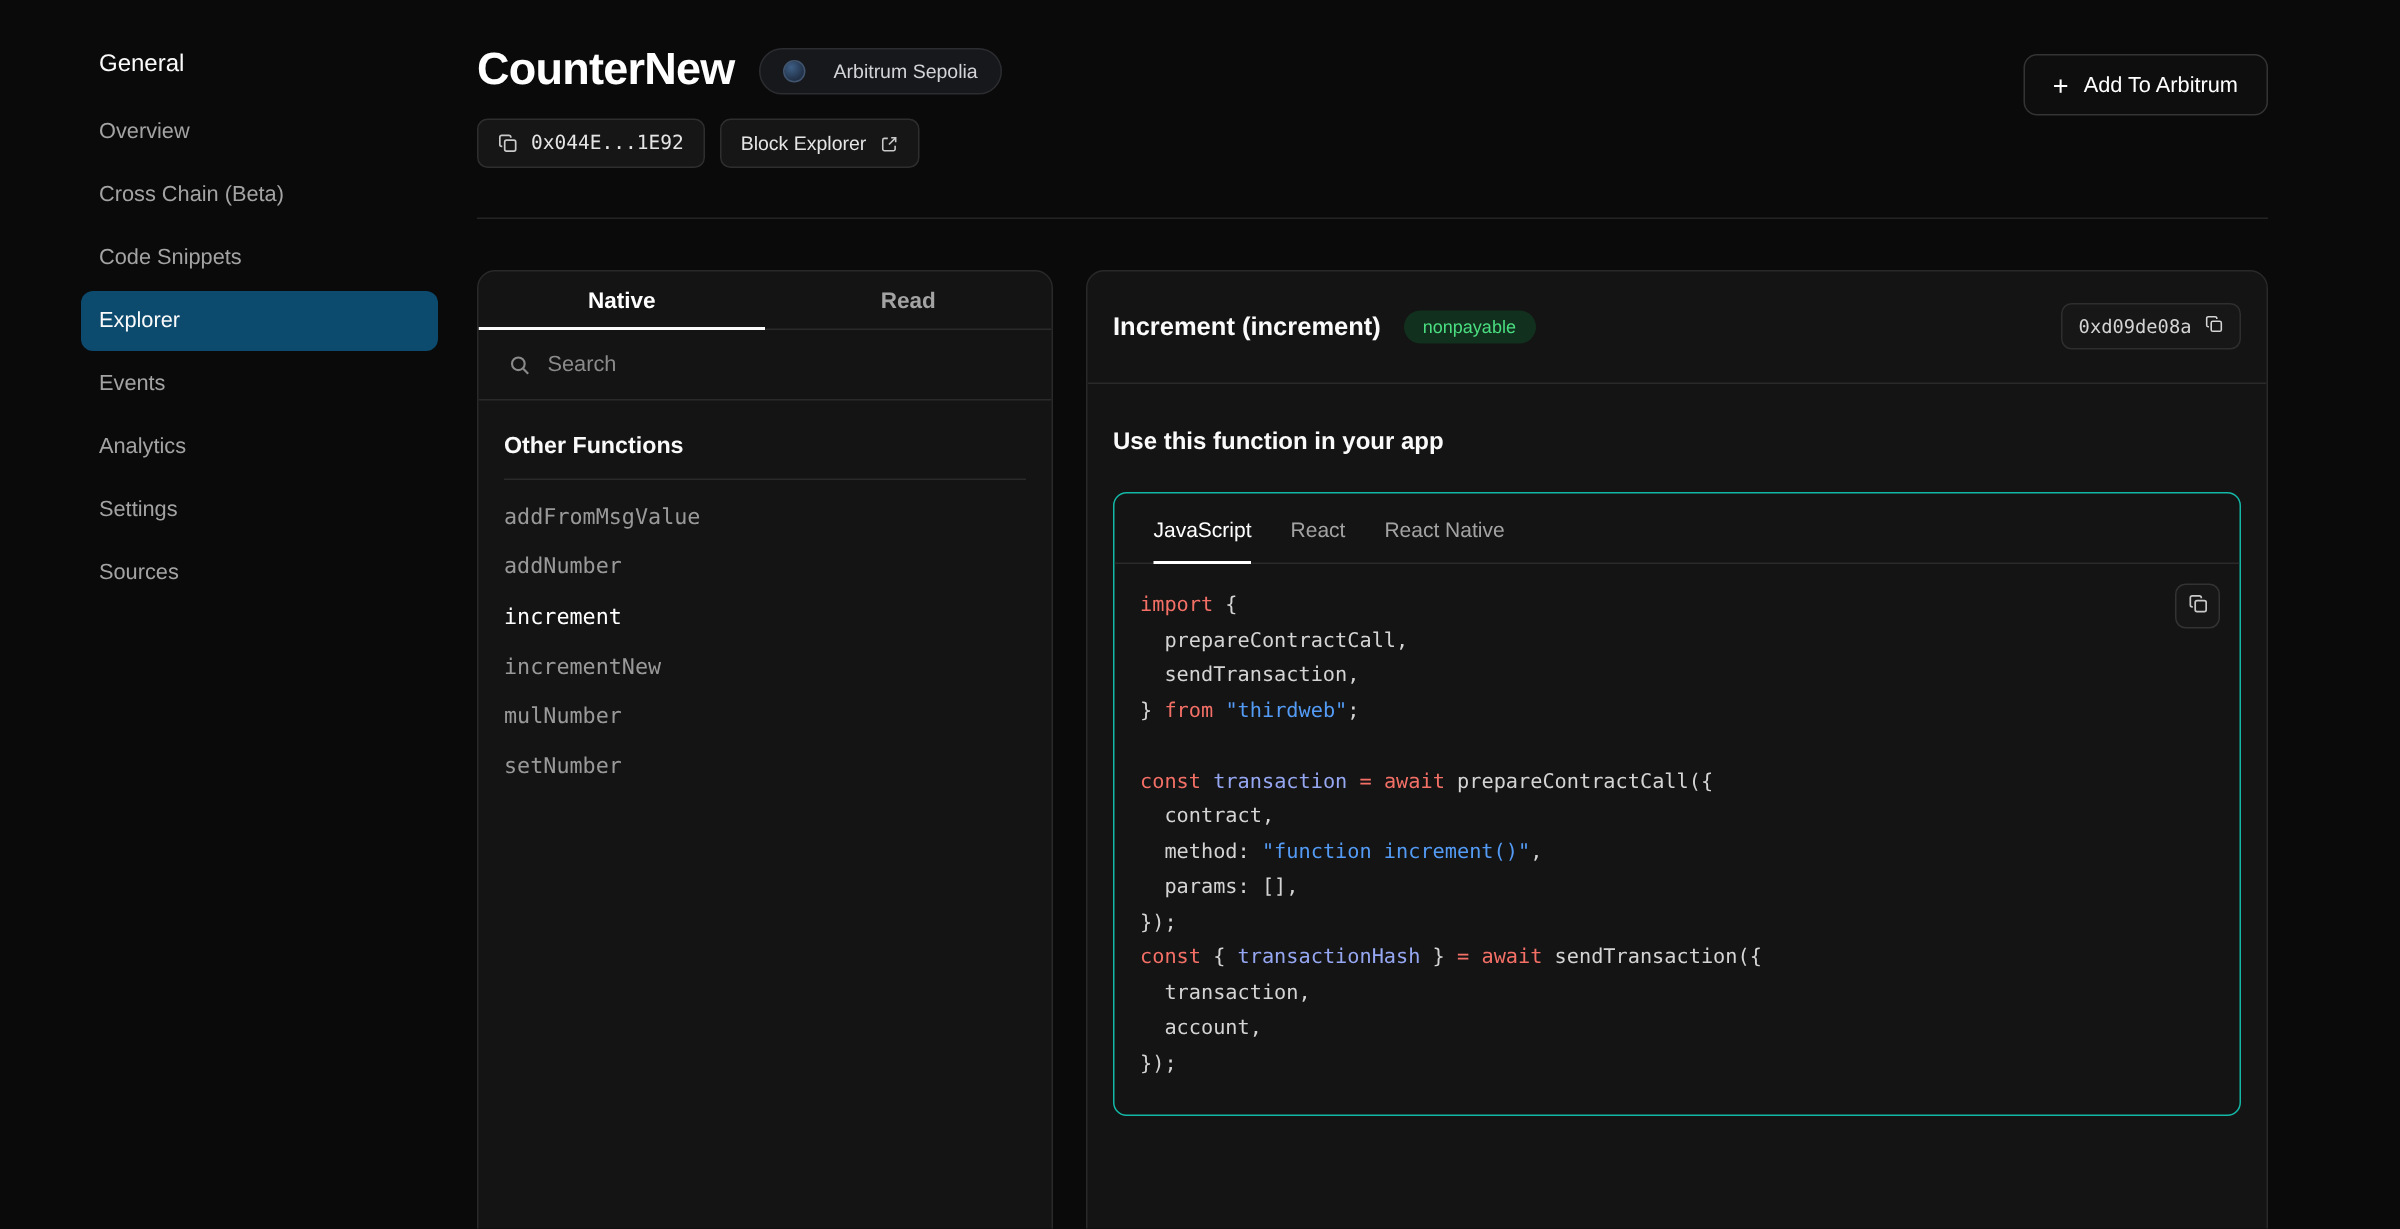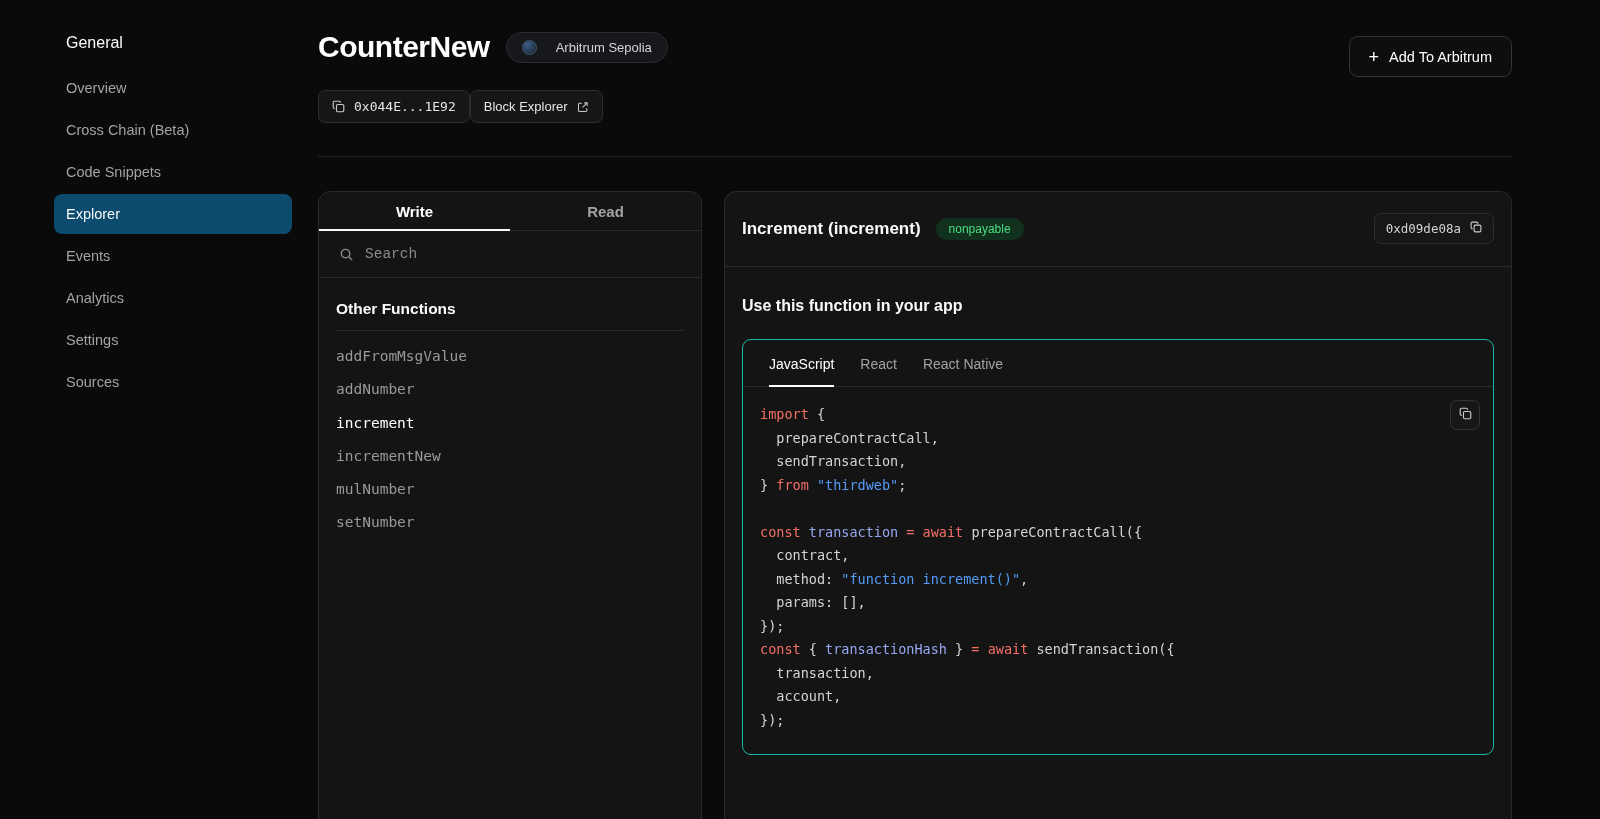--- a/index.html
+++ b/index.html
@@ -29,21 +29,21 @@
   .title-row { display:flex; align-items:center; gap:16px; }
   .page-title { font-size:30px; font-weight:700; letter-spacing:-0.5px; color:#fff; }
   .network-badge {
     display:inline-flex; align-items:center; gap:19px;
     background:#17181b; border:1px solid #2c2d31; border-radius:999px;
     padding:7px 15px; font-size:13px; color:#d4d4d8;
   }
   .net-icon { width:15px; height:15px; border-radius:50%;
     background:radial-gradient(circle at 35% 30%, #3e5f86, #213147 70%);
     border:1px solid #40546e; flex-shrink:0; }
-  .meta-row { display:flex; margin-top:26px; }
+  .meta-row { display:flex; gap:10px; margin-top:15px; }
   .chip-btn {
     display:inline-flex; align-items:center; gap:9px; height:33px; padding:0 13px;
     background:#161616; border:1px solid #2e2e2e; border-radius:7px;
     color:#e5e5e5; font-size:13px;
   }
   .mono { font-family:"DejaVu Sans Mono", monospace; }
   .chip-btn .icon, .add-project-btn .icon { display:inline-flex; color:#c9c9c9; }
   .add-project-btn {
     display:inline-flex; align-items:center; gap:10px; height:41px; padding:0 19px;
     background:#0e0e0e; border:1px solid #343434; border-radius:9px;
@@ -61,21 +61,21 @@
   
   .fn-tabs { display:flex; border-bottom:1px solid #2a2a2a; }
   .fn-tab {
     flex:1; text-align:center; padding:11px 0 9px; background:transparent; border:none;
     font-size:15px; font-weight:600; color:#a3a3a3;
     border-bottom:2px solid transparent; margin-bottom:-1px;
   }
   .fn-tab.active { color:#fff; border-bottom-color:#fafafa; }
   .fn-search { display:flex; align-items:center; gap:11px; padding:0 20px; height:47px; border-bottom:1px solid #2a2a2a; }
   .fn-search .icon { color:#8a8a8a; display:inline-flex; }
-  .fn-search input { flex:1; background:transparent; border:none; outline:none; color:#e5e5e5; font-size:14.5px;font-family:Liberation Mono, monospace; }
+  .fn-search input { flex:1; background:transparent; border:none; outline:none; color:#e5e5e5; font-size:14.5px; }
   .fn-search input::placeholder { color:#8a8a8a; }
   .fn-group { padding:14px 17px; }
   .fn-group-heading { font-size:15.5px; font-weight:700; color:#fafafa; padding:8px 0 12px; border-bottom:1px solid #2a2a2a; }
   .fn-list { list-style:none; margin-top:9px; }
   .fn-item {
     display:block; width:100%; text-align:left; background:transparent; border:none;
     font-family:"DejaVu Sans Mono", monospace; font-size:14.5px; color:#999;
     line-height:33.3px; padding:0;
   }
   .fn-item.active { color:#fff; }
@@ -182,21 +182,21 @@
         <span>Add To Arbitrum</span>
       </button>
     </div>
 
     <hr class="divider">
 
     <div class="content">
 
       <section class="panel functions-panel">
         <div class="fn-tabs">
-          <button class="fn-tab active">Write</button>
+          <button class="fn-tab active">Native</button>
           <button class="fn-tab">Read</button>
         </div>
         <div class="fn-search">
           <span class="icon">
             <svg width="15" height="15" viewBox="0 0 16 16" fill="none" stroke="currentColor" stroke-width="1.5">
               <circle cx="7" cy="7" r="4.5"></circle>
               <path d="M10.5 10.5 14 14"></path>
             </svg>
           </span>
           <input type="text" placeholder="Search" style="">

